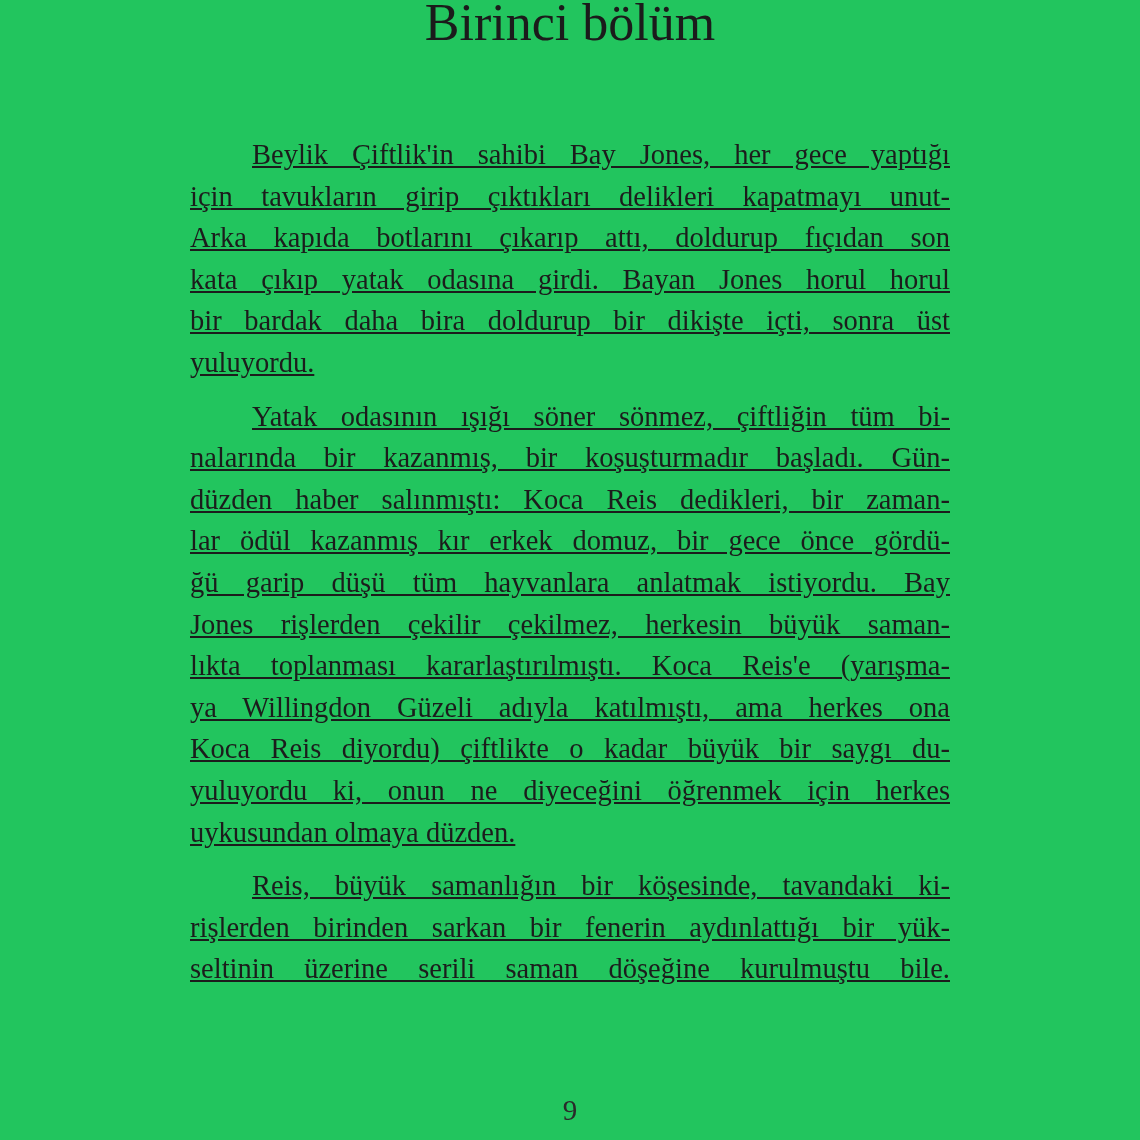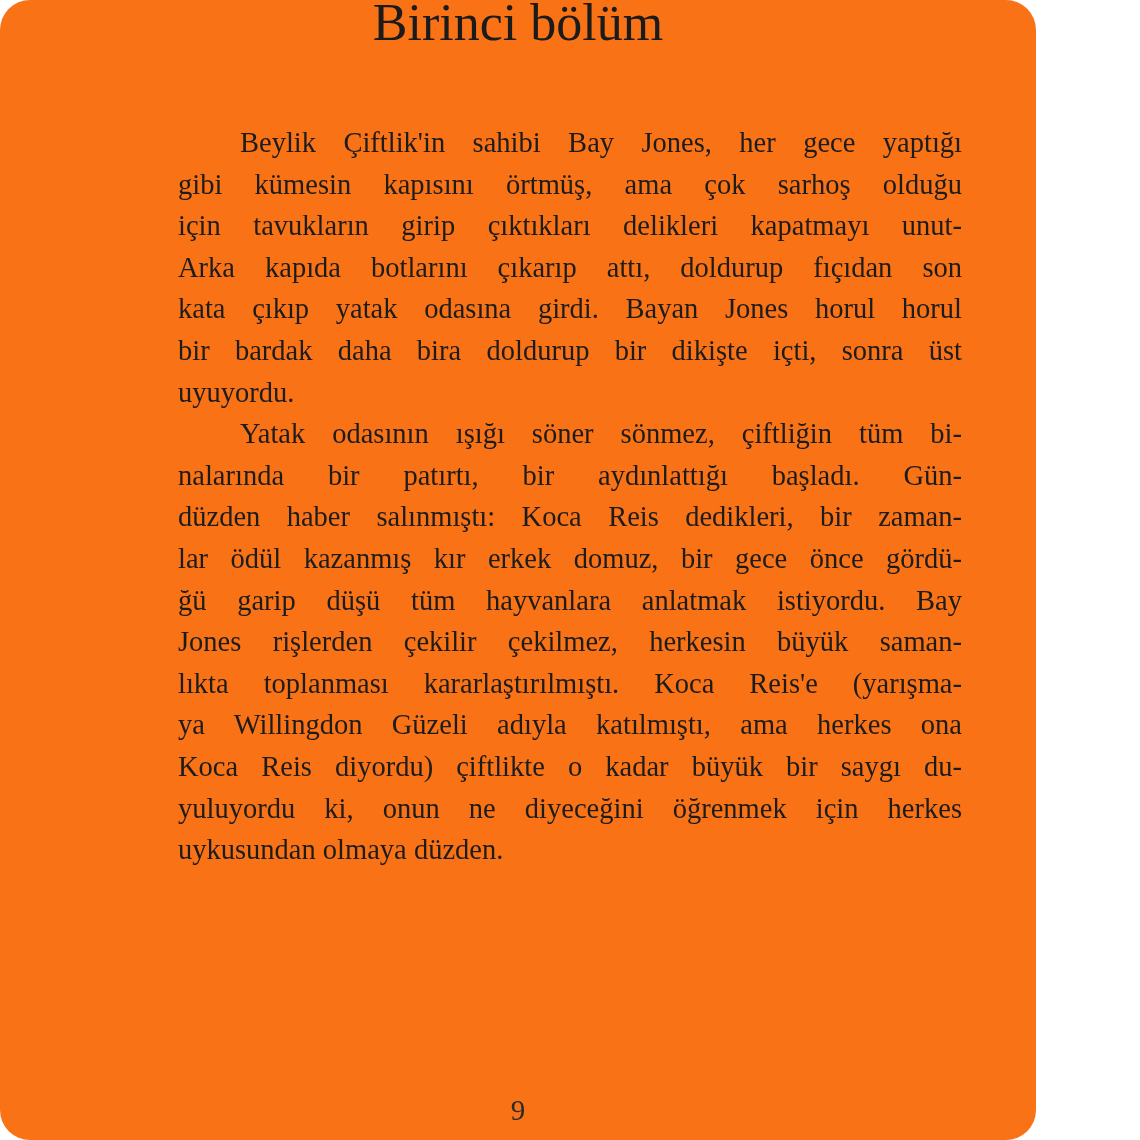--- a/index.html
+++ b/index.html
@@ -1,24 +1,23 @@
 <!DOCTYPE html>
 <html><head>
 <meta charset="utf-8">
 <style>
   html, body { margin: 0; padding: 0; background: #ffffff; }
   .page {
     position: relative;
-    width: 1036px;
+    width: 1140px;
     height: 1140px;
-    background: #f97316;
+    background: #22c55e;
     font-family: "Liberation Serif", "DejaVu Serif", serif;
     color: #1c1c1c;
     overflow: hidden;
-    border-radius: 30px;
   }
   .chapter-title {
     position: absolute;
     top: -6px;
     left: 0;
     width: 100%;
     margin: 0;
     text-align: center;
     font-size: 52px;
     font-weight: 400;
@@ -26,21 +25,21 @@
     color: #1b1b1b;
   }
   .body-text {
     position: absolute;
     left: 178px;
     top: 122px;
     width: 784px;
     font-size: 28.5px;
     line-height: 41.6px;
   }
-  .para { margin: 0; padding: 0; }
+  .para { margin: 12px; padding: 0; text-decoration: underline; }
   .line {
     text-align: justify;
     -moz-text-align-last: justify;
     text-align-last: justify;
     white-space: normal;
   }
   .line.first { text-indent: 62px; }
   .line.last {
     -moz-text-align-last: left;
     text-align-last: left;
@@ -59,40 +58,44 @@
 <body>
 
 <div class="page">
 
   <h1 class="chapter-title">Birinci bölüm</h1>
 
   <div class="body-text">
 
     <div class="para">
       <div class="line first">Beylik Çiftlik'in sahibi Bay Jones, her gece yaptığı</div>
-      <div class="line">gibi kümesin kapısını örtmüş, ama çok sarhoş olduğu</div>
       <div class="line">için tavukların girip çıktıkları delikleri kapatmayı unut-</div>
       <div class="line">Arka kapıda botlarını çıkarıp attı, doldurup fıçıdan son</div>
       <div class="line">kata çıkıp yatak odasına girdi. Bayan Jones horul horul</div>
       <div class="line">bir bardak daha bira doldurup bir dikişte içti, sonra üst</div>
-      <div class="line last">uyuyordu.</div>
+      <div class="line last">yuluyordu.</div>
     </div>
 
     <div class="para">
       <div class="line first">Yatak odasının ışığı söner sönmez, çiftliğin tüm bi-</div>
-      <div class="line">nalarında bir patırtı, bir aydınlattığı başladı. Gün-</div>
+      <div class="line">nalarında bir kazanmış, bir koşuşturmadır başladı. Gün-</div>
       <div class="line">düzden haber salınmıştı: Koca Reis dedikleri, bir zaman-</div>
       <div class="line">lar ödül kazanmış kır erkek domuz, bir gece önce gördü-</div>
       <div class="line">ğü garip düşü tüm hayvanlara anlatmak istiyordu. Bay</div>
       <div class="line">Jones rişlerden çekilir çekilmez, herkesin büyük saman-</div>
       <div class="line">lıkta toplanması kararlaştırılmıştı. Koca Reis'e (yarışma-</div>
       <div class="line">ya Willingdon Güzeli adıyla katılmıştı, ama herkes ona</div>
       <div class="line">Koca Reis diyordu) çiftlikte o kadar büyük bir saygı du-</div>
       <div class="line">yuluyordu ki, onun ne diyeceğini öğrenmek için herkes</div>
       <div class="line last">uykusundan olmaya düzden.</div>
     </div>
 
+    <div class="para">
+      <div class="line first">Reis, büyük samanlığın bir köşesinde, tavandaki ki-</div>
+      <div class="line">rişlerden birinden sarkan bir fenerin aydınlattığı bir yük-</div>
+      <div class="line">seltinin üzerine serili saman döşeğine kurulmuştu bile.</div>
+    </div>
 
   </div>
 
   <div class="page-number">9</div>
 
 </div>
 
 </body></html>

